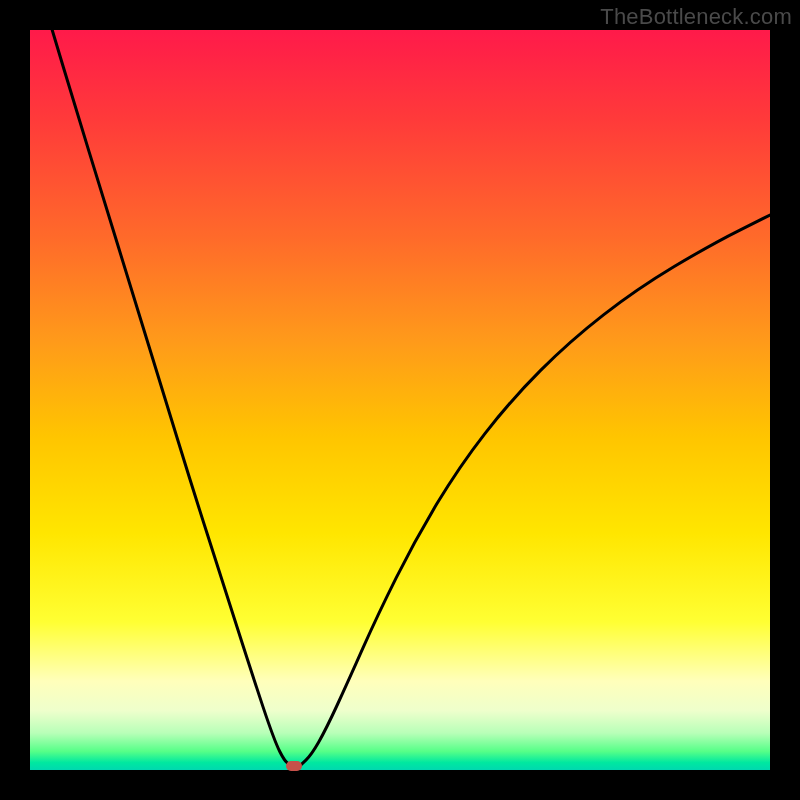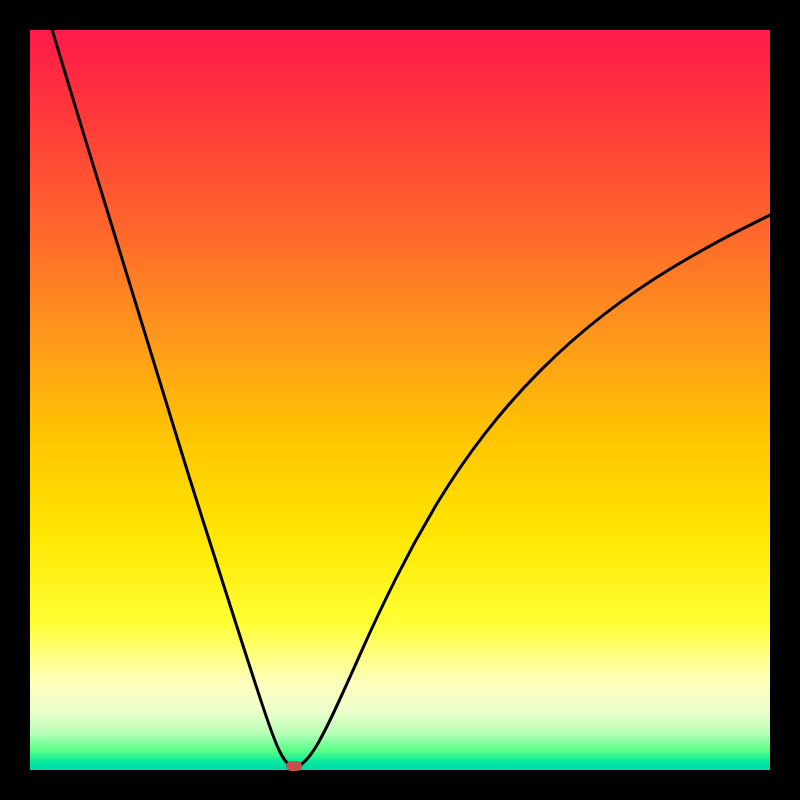--- a/index.html
+++ b/index.html
@@ -73,13 +73,14 @@
 <body>
 
 <div class="frame">
   <div class="plot-area">
     <svg class="curve" viewBox="0 0 740 740" preserveAspectRatio="none">
       <path id="left-path" fill="none" stroke="#000" stroke-width="3" stroke-linecap="round" d="M 22.2 0 Q 22.2 0 33.3 37 Q 44.4 74 59.2 122.09999999999997 Q 74 170.19999999999993 88.80000000000001 218.29999999999995 Q 103.60000000000001 266.4 118.4 314.5 Q 133.2 362.59999999999997 148 410.7 Q 162.8 458.8 177.60000000000002 505.04999999999995 Q 192.4 551.3 207.2 597.55 Q 222 643.8 233.10000000000002 677.0999999999999 Q 244.20000000000002 710.4 249.75 721.5 Q 255.29999999999998 732.6 259 734.0799999999999 L 262.7 735.56"></path>
       <path id="right-path" fill="none" stroke="#000" stroke-width="3" stroke-linecap="round" d="M 270.09999999999997 735.56 Q 270.09999999999997 735.56 275.65 730.38 Q 281.2 725.2 288.6 712.25 Q 296 699.3 307.1 675.25 Q 318.2 651.2 333 617.9000000000001 Q 347.79999999999995 584.6 366.29999999999995 547.6 Q 384.8 510.6 407 473.6 Q 429.2 436.6 455.1 403.3 Q 481 370 510.59999999999997 340.4 Q 540.1999999999999 310.8 573.5 284.9 Q 606.8 259 643.8 236.8 Q 680.8000000000001 214.60000000000002 710.4000000000001 199.8 L 740 185"></path>
     </svg>
     <div class="marker" id="marker" style="left: 264.18px; top: 736.3px; background: rgb(198, 81, 74);"></div>
   </div>
+  <div class="watermark">TheBottleneck.com</div>
 </div>
 
 </body></html>

